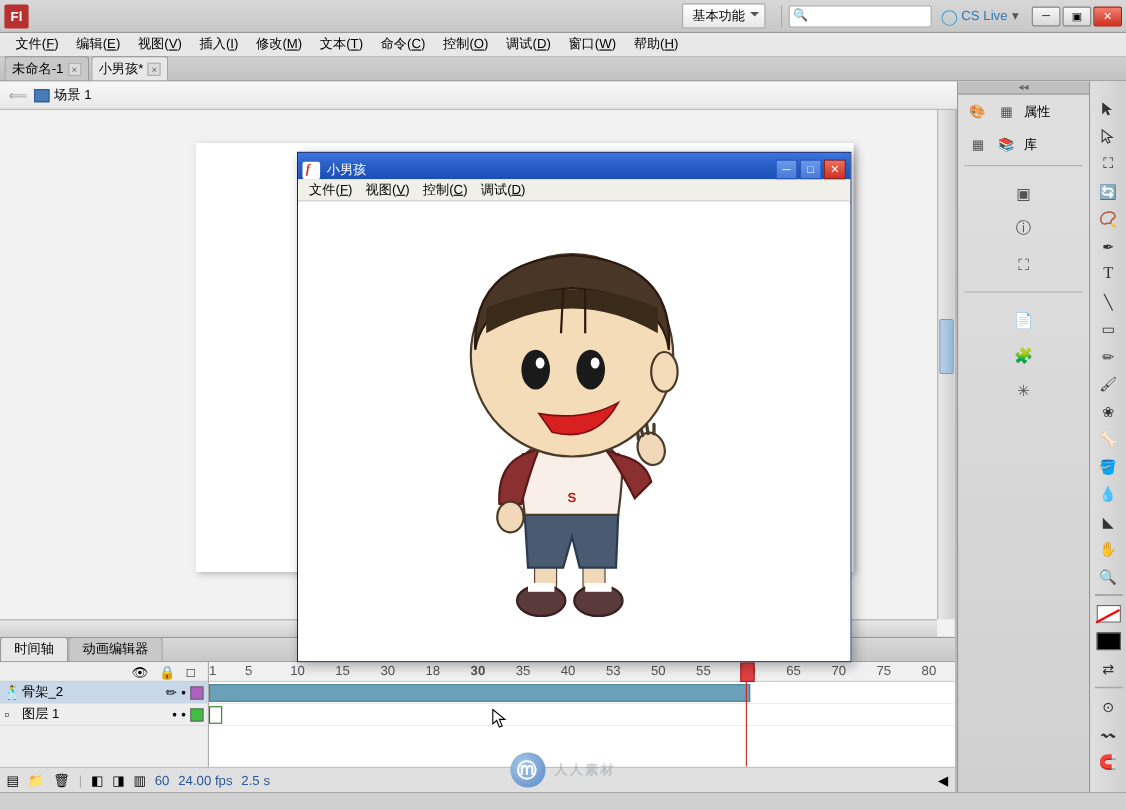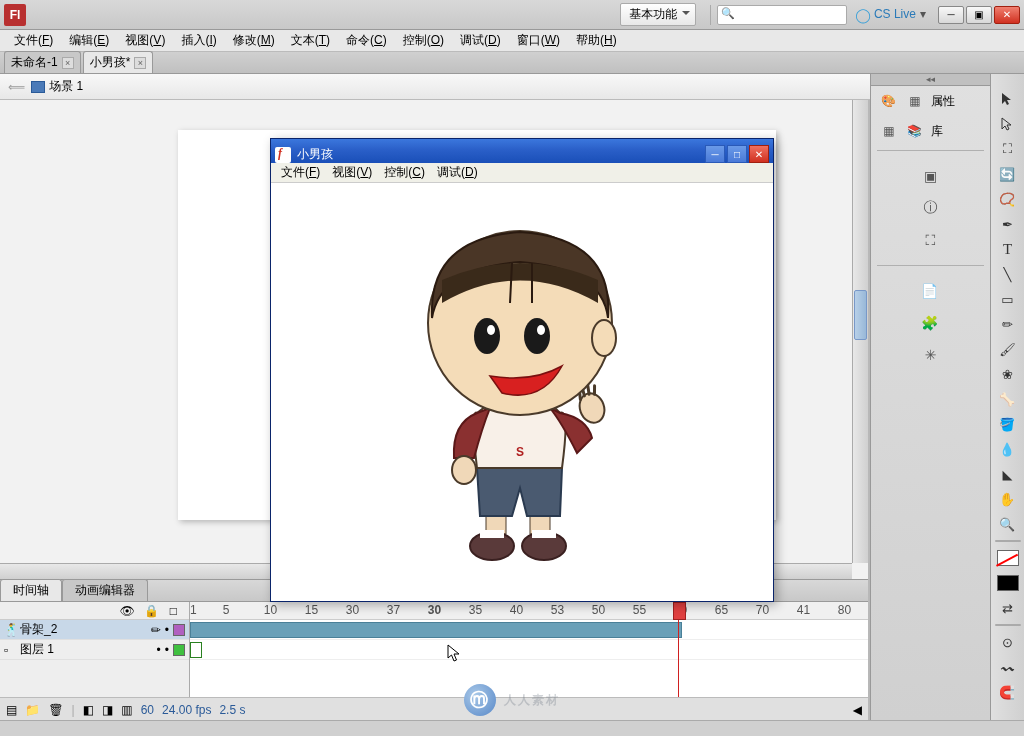--- a/index.html
+++ b/index.html
@@ -182,31 +182,31 @@
           </div>
         </div>
     </div>
     <div class="tl-frames">
       <div class="tl-ruler" id="tlruler">
           <span style="left: 0px;">1</span>
           <span style="left: 32.8px;">5</span>
           <span style="left: 73.8px;">10</span>
           <span style="left: 114.8px;">15</span>
           <span style="left: 155.8px;">30</span>
-          <span style="left: 196.8px;">37</span>
+          <span style="left: 196.8px;">18</span>
           <span style="left: 237.8px; font-weight: bold;">30</span>
           <span style="left: 278.8px;">35</span>
           <span style="left: 319.8px;">40</span>
           <span style="left: 360.8px;">53</span>
           <span style="left: 401.8px; text-align: right;">50</span>
           <span style="left: 442.8px;">55</span>
           <span style="left: 483.8px;">60</span>
           <span style="left: 524.8px;">65</span>
           <span style="left: 565.8px;">70</span>
-          <span style="left: 606.8px;">41</span>
+          <span style="left: 606.8px;">75</span>
           <span style="left: 647.8px;">80</span>
         </div>
       <div class="tl-frow">
           <div class="tl-span" id="tlspan" style="width: 492px;"></div>
         </div>
       <div class="tl-frow">
           <div class="tl-kf g"></div>
         </div>
       <div class="playhead" id="playhead" style="left: 487.8px;"></div>
     </div>

